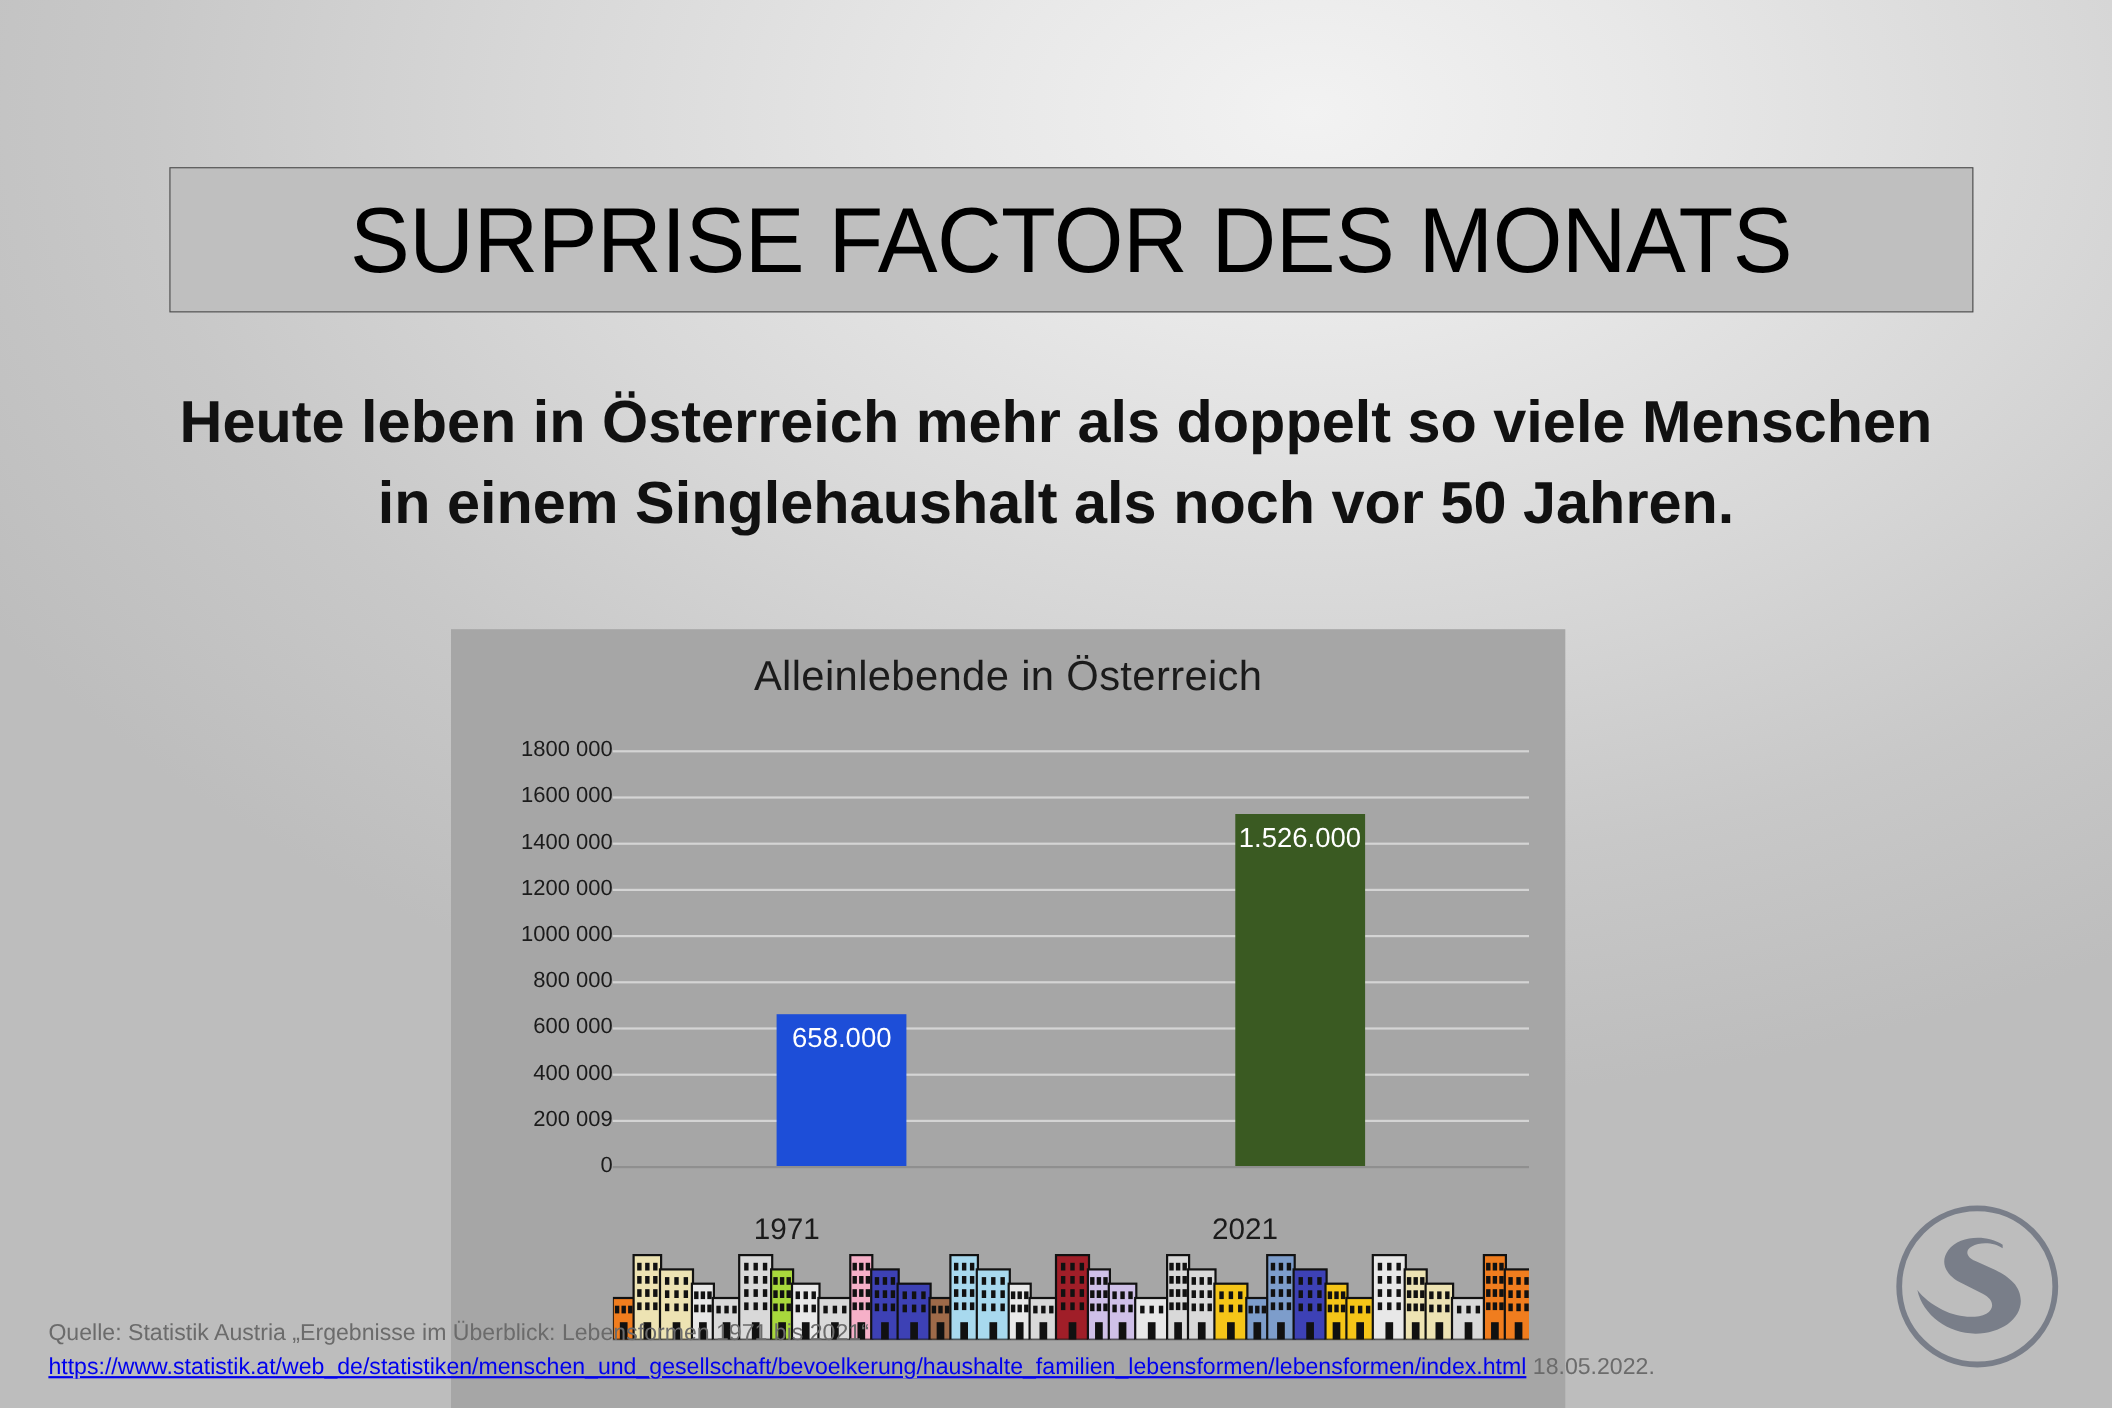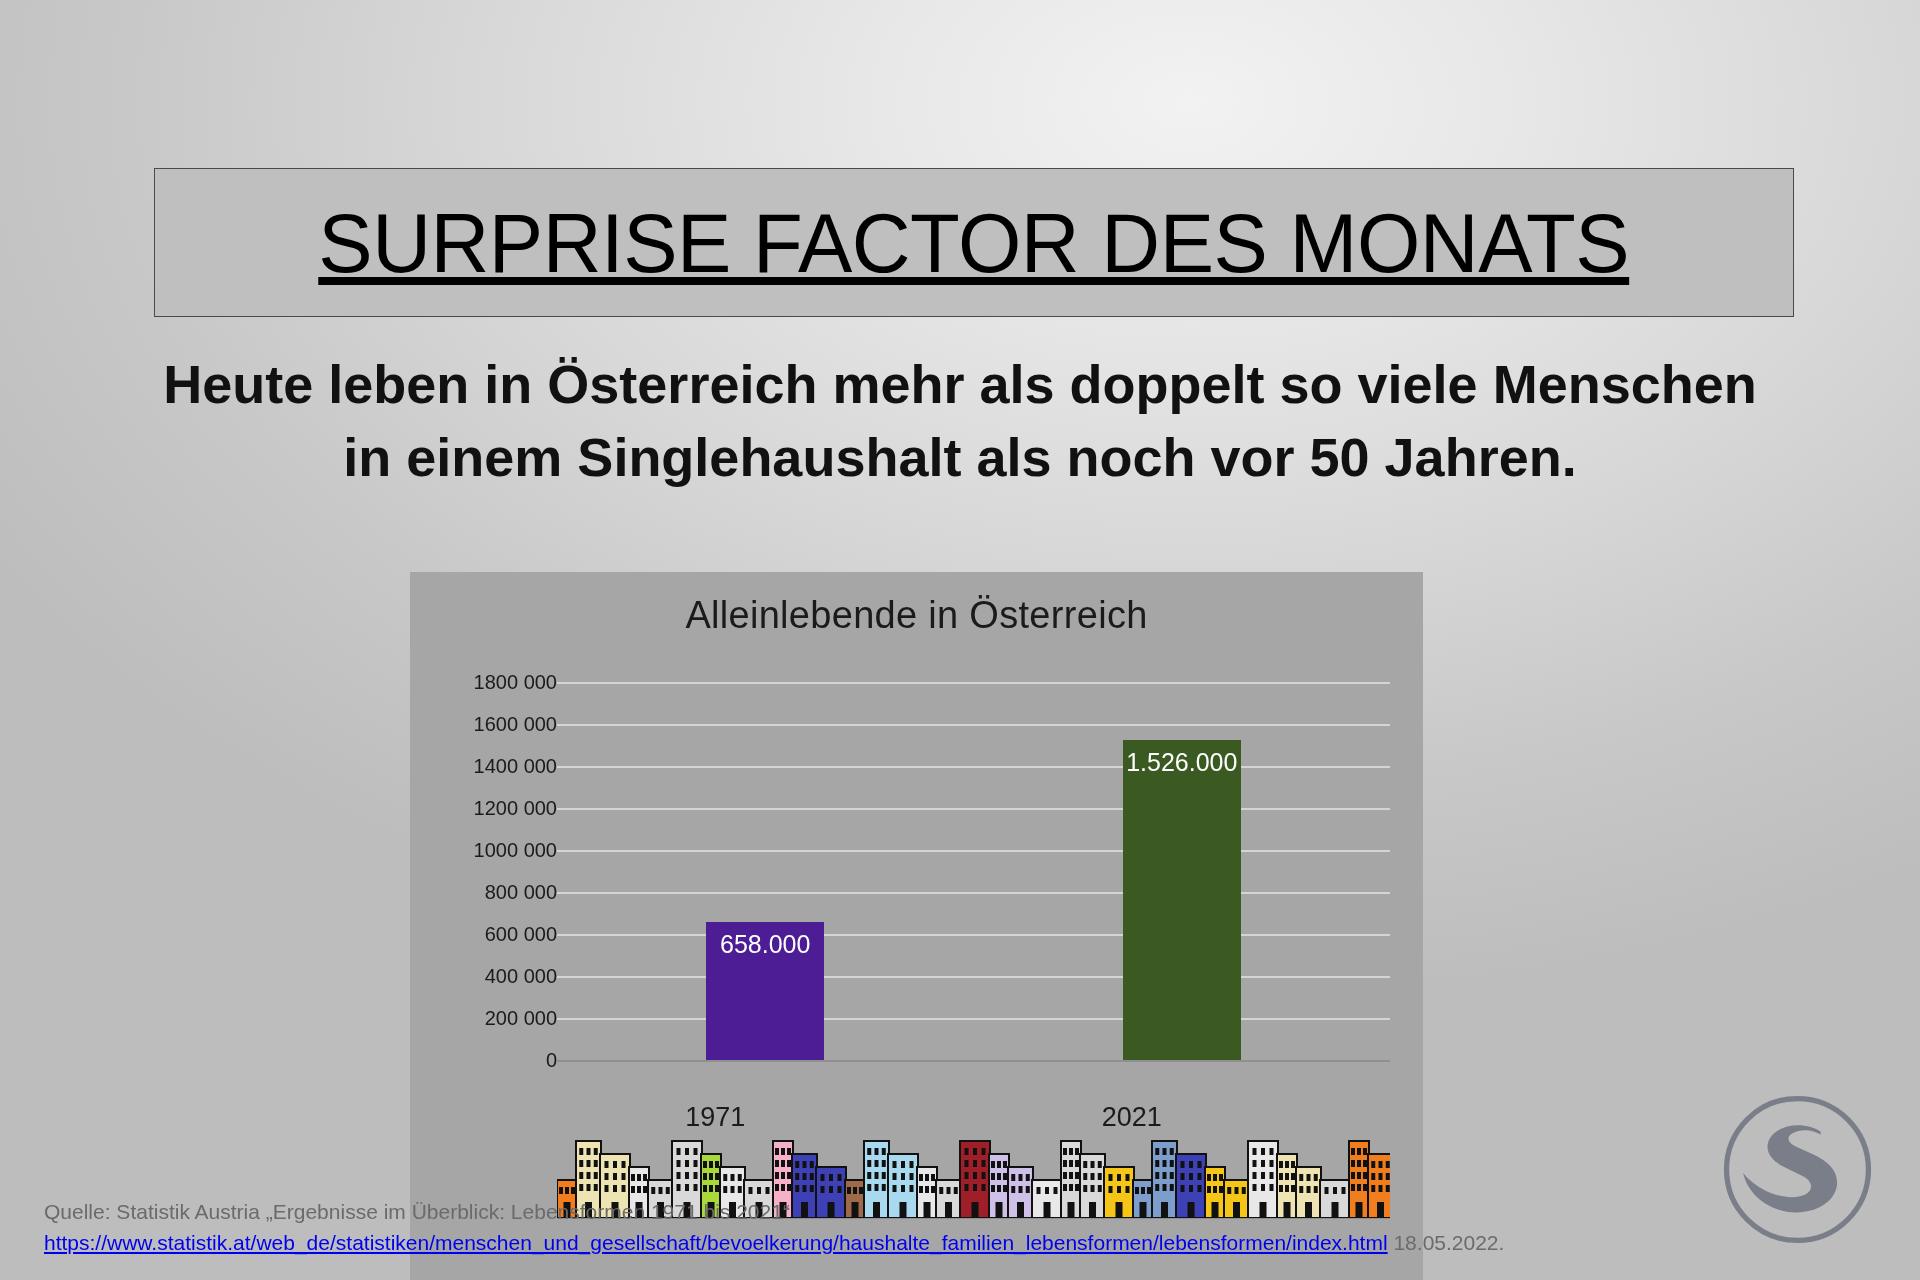--- a/index.html
+++ b/index.html
@@ -18,30 +18,29 @@
     height: 1280px;
     background:
       radial-gradient(ellipse 1400px 900px at 62% 8%, #f2f2f2 0%, #e8e8e8 22%, #d8d8d8 50%, #c8c8c8 76%, #bdbdbd 100%);
     overflow: hidden;
   }
 
   
   #title-box {
     position: absolute;
     left: 154px;
-    top: 168px;
+    top: 152px;
     width: 1640px;
-    height: 149px;
+    height: 132px;
     background: #bfbfbf;
     border: 1.5px solid #4a4a4a;
     box-sizing: border-box;
     display: flex;
     align-items: center;
     justify-content: center;
-    text-decoration: underline;
   }
   #title-text {
     font-size: 84px;
     font-weight: 400;
     letter-spacing: -0.5px;
     color: #000;
     white-space: nowrap;
     line-height: 1;
     font-family: "Liberation Sans", sans-serif;
     transform: scaleX(0.97);
@@ -192,21 +191,21 @@
 
   <div id="chart-panel">
     <div id="chart-title">Alleinlebende in Österreich</div>
 
     <div id="plot">
 
     <div class="gridline" style="top: 378px; background: rgb(143, 143, 143);">
           <div class="axis-label">0</div>
         </div>
         <div class="gridline" style="top: 336px; background: rgb(212, 212, 212);">
-          <div class="axis-label">200 000</div>
+          <div class="axis-label">200 009</div>
         </div>
         <div class="gridline" style="top: 294px; background: rgb(212, 212, 212);">
           <div class="axis-label">400 000</div>
         </div>
         <div class="gridline" style="top: 252px; background: rgb(212, 212, 212);">
           <div class="axis-label">600 000</div>
         </div>
         <div class="gridline" style="top: 210px; background: rgb(212, 212, 212);">
           <div class="axis-label">800 000</div>
         </div>
@@ -218,21 +217,21 @@
         </div>
         <div class="gridline" style="top: 84px; background: rgb(212, 212, 212);">
           <div class="axis-label">1400 000</div>
         </div>
         <div class="gridline" style="top: 42px; background: rgb(212, 212, 212);">
           <div class="axis-label">1600 000</div>
         </div>
         <div class="gridline" style="top: 0px; background: rgb(212, 212, 212);">
           <div class="axis-label">1800 000</div>
         </div>
-        <div class="bar" style="left: 149.25px; width: 118px; height: 138.18px; background: #4c1d95;">
+        <div class="bar" style="left: 149.25px; width: 118px; height: 138.18px; background: #1d4ed8;">
           <div class="bar-label" style="color: rgb(255, 255, 255);">658.000</div>
         </div>
         <div class="cat-label" style="left: 128.25px;">1971</div>
         <div class="bar" style="left: 565.75px; width: 118px; height: 320.46px; background: rgb(58, 90, 34);">
           <div class="bar-label" style="color: rgb(255, 255, 255);">1.526.000</div>
         </div>
         <div class="cat-label" style="left: 544.75px;">2021</div>
       </div>
 
     <div id="baseline"></div>

